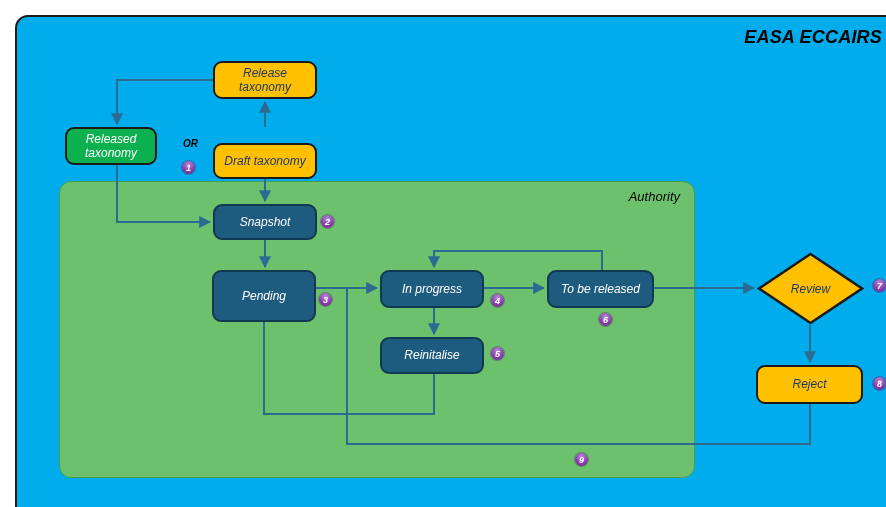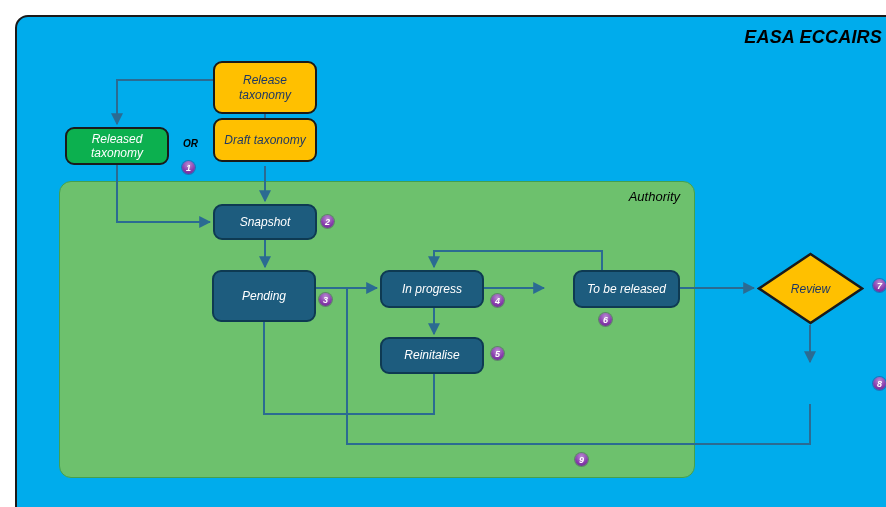--- a/index.html
+++ b/index.html
@@ -100,43 +100,44 @@
       <path d="M467,271 H527" marker-end="url(#arr)"></path>
       <path d="M585,253 V234 H417 V250" marker-end="url(#arr)"></path>
       <path d="M417,291 V317" marker-end="url(#arr)"></path>
       <path d="M417,357 V397 H247 V294" marker-end="url(#arr)"></path>
       <path d="M637,271 H737" marker-end="url(#arr)"></path>
       <path d="M793,308 V345" marker-end="url(#arr)"></path>
       <path d="M793,387 V427 H330 V272"></path>
     </g>
   </svg>
 
-  <div class="node action" style="left:196px;top:44px;width:104px;height:53px;">Release taxonomy</div>
+  <div class="node action" style="left:196px;top:44px;width:104px;height:38px;">Release taxonomy</div>
 
-  <div class="node artifact" style="left:48px;top:110px;width:104px;height:38px;">Released taxonomy</div>
+  <div class="node artifact" style="left:48px;top:110px;width:92px;height:38px;">Released taxonomy</div>
 
-  <div class="node action" style="left:196px;top:101px;width:104px;height:44px;">Draft taxonomy</div>
+  <div class="node action" style="left:196px;top:126px;width:104px;height:36px;">Draft taxonomy</div>
 
   <div class="node state" style="left:196px;top:187px;width:104px;height:36px;">Snapshot</div>
 
   <div class="node state" style="left:195px;top:253px;width:104px;height:52px;">Pending</div>
 
   <div class="node state" style="left:363px;top:320px;width:104px;height:37px;">Reinitalise</div>
 
   <div class="node state" style="left:363px;top:253px;width:104px;height:38px;">In progress</div>
 
-  <div class="node state" style="left:556px;top:253px;width:107px;height:38px;">To be released</div>
+  <div class="node state" style="left:530px;top:253px;width:107px;height:38px;">To be released</div>
 
   <div class="diamond-wrap">
     <svg width="107" height="73" viewBox="0 0 107 73">
       <polygon points="53.5,2 105,36.5 53.5,71 2,36.5" fill="#FFC000" stroke="#1A1A1A" stroke-width="2.5"></polygon>
     </svg>
     <div class="diamond-label">Review</div>
   </div>
 
+  <div class="node action" style="left:739px;top:348px;width:107px;height:39px;">Reject</div>
 
   <div class="or-label">OR</div>
 
   <div class="badge" style="left:165px;top:144px;">1</div>
   <div class="badge" style="left:304px;top:198px;">2</div>
   <div class="badge" style="left:302px;top:276px;">3</div>
   <div class="badge" style="left:474px;top:277px;">4</div>
   <div class="badge" style="left:474px;top:330px;">5</div>
   <div class="badge" style="left:582px;top:296px;">6</div>
   <div class="badge" style="left:856px;top:262px;">7</div>

